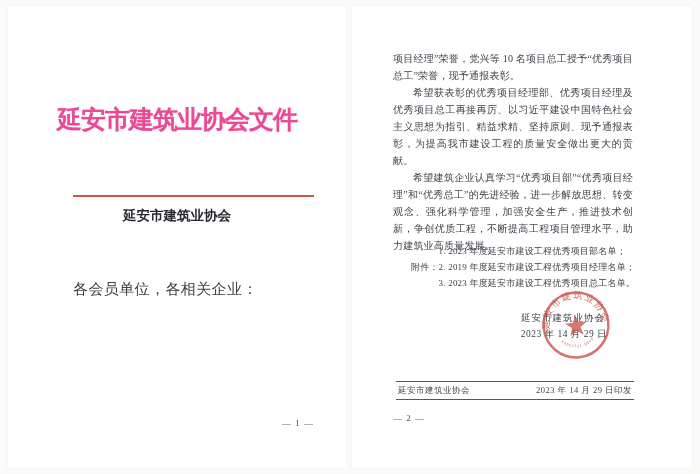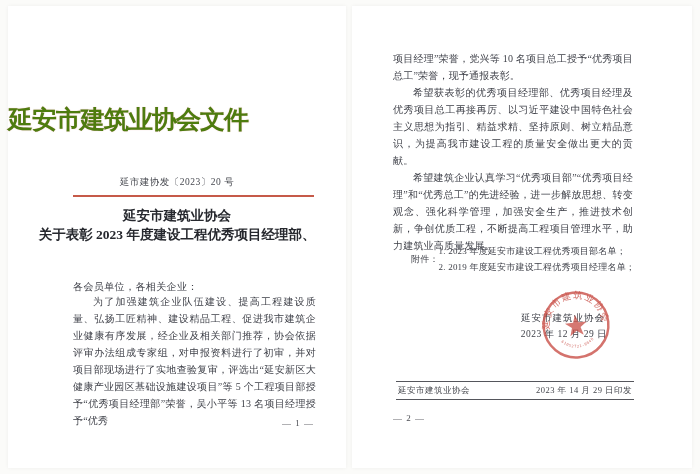--- a/index.html
+++ b/index.html
@@ -15,44 +15,44 @@
     position:absolute; top:6px; height:462px;
     background:#ffffff;
     box-shadow:0 0 4px rgba(0,0,0,0.05);
   }
   .page1 { left:8px;  width:338px; }
   .page2 { left:352px; width:340px; }
 
   
   .banner {
     position:absolute; top:97px; left:0; width:100%;
-    text-align:left;
+    text-align:center;
     font-size:25px; font-weight:bold;
-    color:#4d7c0f;
+    color:#ec4899;
     letter-spacing:-1px;
     text-shadow:0 0 1px rgba(200,73,58,.45);
     white-space:nowrap;
   }
   .docnum {
     position:absolute; top:170px; left:0; width:100%;
     text-align:center; font-size:9.5px; color:#46484f;
     letter-spacing:.5px;
   }
   .redrule {
     position:absolute; top:189px; left:65px; width:241px; height:2px;
     background:#c65a49;
   }
   .doc-title {
     position:absolute; top:201px; left:0; width:100%;
     text-align:center; font-weight:bold;
     font-size:13.5px; line-height:18.5px; color:#26282e;
   }
   .salutation {
     position:absolute; top:274px; left:65px;
-    font-size:10px; letter-spacing:.4px;
+    font-size:15px; letter-spacing:.4px;
   }
   .bodytext {
     font-size:10px; line-height:17px;
     text-align:justify; letter-spacing:.2px;
     color:#3d3f47;
   }
   .indent { text-indent:2em; }
   .para1 { position:absolute; top:287px; left:65px; width:243px; }
   .pagenum { font-size:9px; color:#4a4c52; letter-spacing:1px; }
   .pn1 { position:absolute; top:412px; right:32px; }
@@ -84,48 +84,46 @@
     padding:0 2px;
   }
 </style>
 </head>
 <body>
 
 <div class="canvas">
 
   <div class="page page1">
     <div class="banner">延安市建筑业协会文件</div>
-    <div class="docnum">延市建协发〔2023〕20 号</div>
     <div class="redrule"></div>
     <div class="doc-title">
       <div>延安市建筑业协会</div>
-      <div>关于表彰 2023 年度建设工程优秀项目经理部、</div>
     </div>
     <div class="salutation">各会员单位，各相关企业：</div>
-    <p class="bodytext indent para1">为了加强建筑企业队伍建设、提高工程建设质量、弘扬工匠精神、建设精品工程、促进我市建筑企业健康有序发展，经企业及相关部门推荐，协会依据评审办法组成专家组，对申报资料进行了初审，并对项目部现场进行了实地查验复审，评选出“延安新区大健康产业园区基础设施建设项目”等 5 个工程项目部授予“优秀项目经理部”荣誉，吴小平等 13 名项目经理授予“优秀</p>
     <div class="pagenum pn1">— 1 —</div>
   </div>
 
   <div class="page page2">
     <div class="col2">
       <p class="bodytext">项目经理”荣誉，党兴等 10 名项目总工授予“优秀项目总工”荣誉，现予通报表彰。</p>
-      <p class="bodytext indent">希望获表彰的优秀项目经理部、优秀项目经理及优秀项目总工再接再厉、以习近平建设中国特色社会主义思想为指引、精益求精、坚持原则、树立精品意识，为提高我市建设工程的质量安全做出更大的贡献。</p>
+      <p class="bodytext indent">希望获表彰的优秀项目经理部、优秀项目经理及优秀项目总工再接再厉、以习近平建设中国特色社会主义思想为指引、精益求精、坚持原则、现予通报表彰，为提高我市建设工程的质量安全做出更大的贡献。</p>
       <p class="bodytext indent">希望建筑企业认真学习“优秀项目部”“优秀项目经理”和“优秀总工”的先进经验，进一步解放思想、转变观念、强化科学管理，加强安全生产，推进技术创新，争创优质工程，不断提高工程项目管理水平，助力建筑业高质量发展。</p>
     </div>
 
     <div class="attachments">
       <span class="att-label">附件：</span>
       <div class="att-items">
         <div>1. 2023 年度延安市建设工程优秀项目部名单；</div>
         <div>2. 2019 年度延安市建设工程优秀项目经理名单；</div>
+        <div>3. 2023 年度延安市建设工程优秀项目总工名单。</div>
       </div>
     </div>
 
     <div class="sig-org">延安市建筑业协会</div>
-    <div class="sig-date">2023 年 12 月 29 日</div>
+    <div class="sig-date">2023 年 14 月 29 日</div>
 
     <svg class="seal" viewBox="0 0 70 70">
       <circle cx="35" cy="35" r="31.5" fill="none" stroke="#c5443c" stroke-width="2.4" opacity="0.85"></circle>
       <path id="sealArc" d="M 9,35 A 26,26 0 0 1 61,35" fill="none"></path>
       <path id="sealArcBottom" d="M 13,35 A 22,22 0 0 0 57,35" fill="none"></path>
       <text font-size="9" fill="#c5443c" letter-spacing="1.5" opacity="0.9" font-family="Liberation Serif, DejaVu Serif, serif">
         <textPath href="#sealArc" startOffset="50%" text-anchor="middle">延安市建筑业协会</textPath>
       </text>
       <path fill="#c5443c" opacity="0.82" d="M35 25 L37.6 32.6 L45.6 32.7 L39.2 37.5 L41.5 45.2 L35 40.6 L28.5 45.2 L30.8 37.5 L24.4 32.7 L32.4 32.6 Z"></path>
       <text font-size="3.6" fill="#c5443c" letter-spacing="0.6" opacity="0.85" font-family="DejaVu Sans Mono, monospace">

